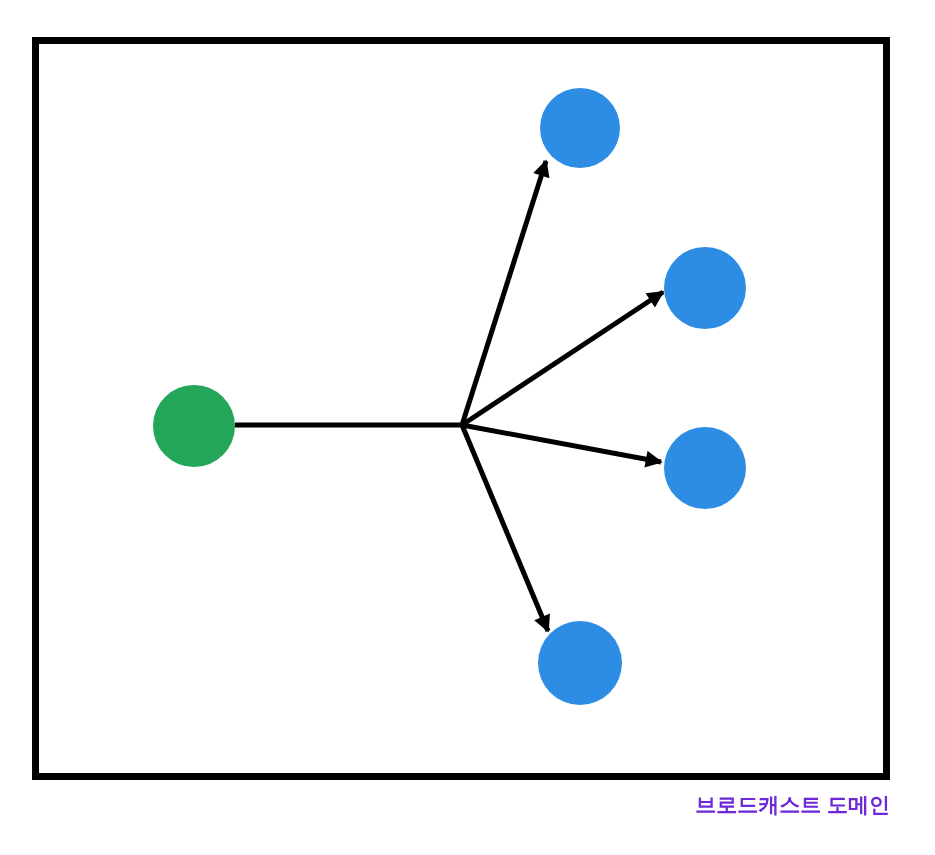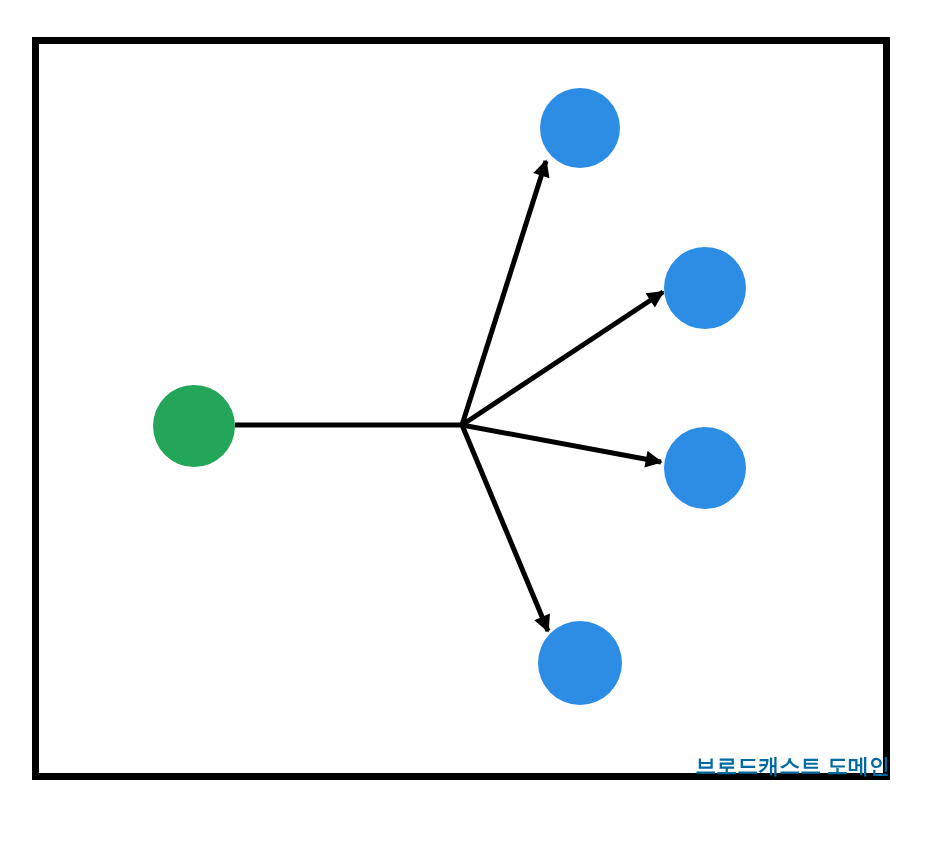--- a/index.html
+++ b/index.html
@@ -14,25 +14,25 @@
     overflow: hidden;
     font-family: "Liberation Sans", sans-serif;
   }
   #diagram-svg {
     position: absolute;
     left: 0;
     top: 0;
   }
   .caption {
     position: absolute;
-    top: 753px;
+    top: 792px;
     right: 45px;
     font-size: 21px;
     font-weight: bold;
-    color: #0369a1;
+    color: #6d28d9;
     line-height: 1.25;
     white-space: nowrap;
   }
 </style>
 </head>
 <body>
 
 <svg id="diagram-svg" width="935" height="855" viewBox="0 0 935 855" xmlns="http://www.w3.org/2000/svg">
     <defs>
       <marker id="arrowhead" viewBox="0 0 10 10" refX="9" refY="5" markerWidth="4" markerHeight="3.4" orient="auto-start-reverse">

